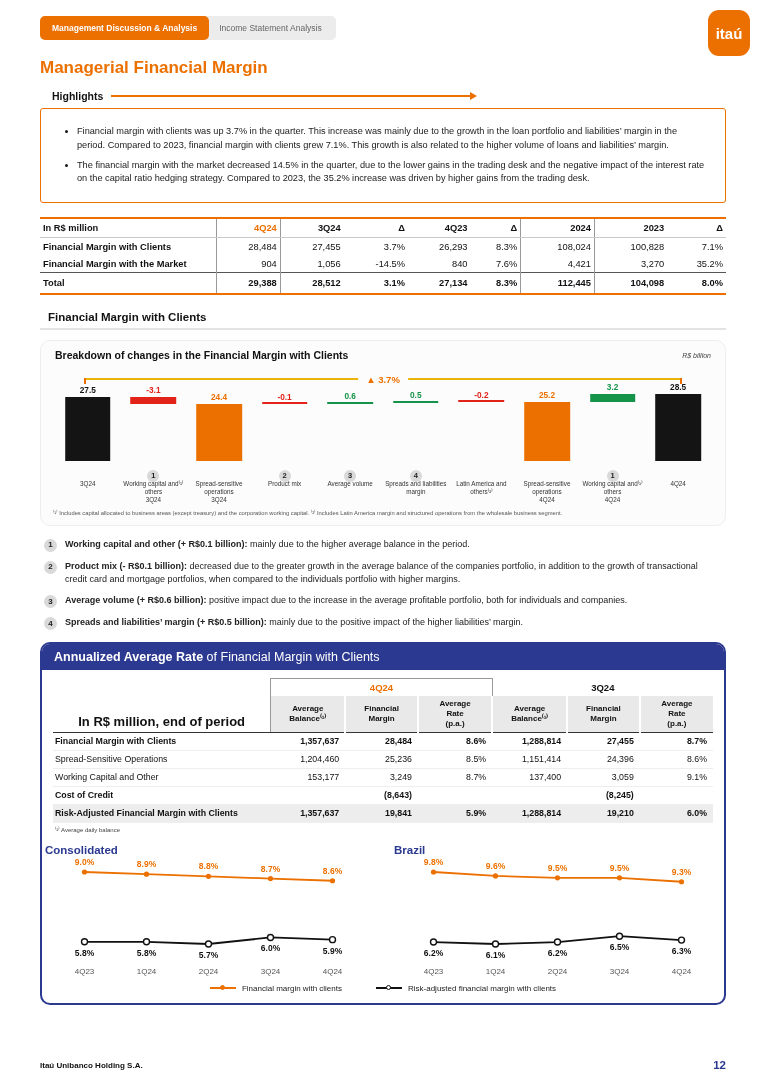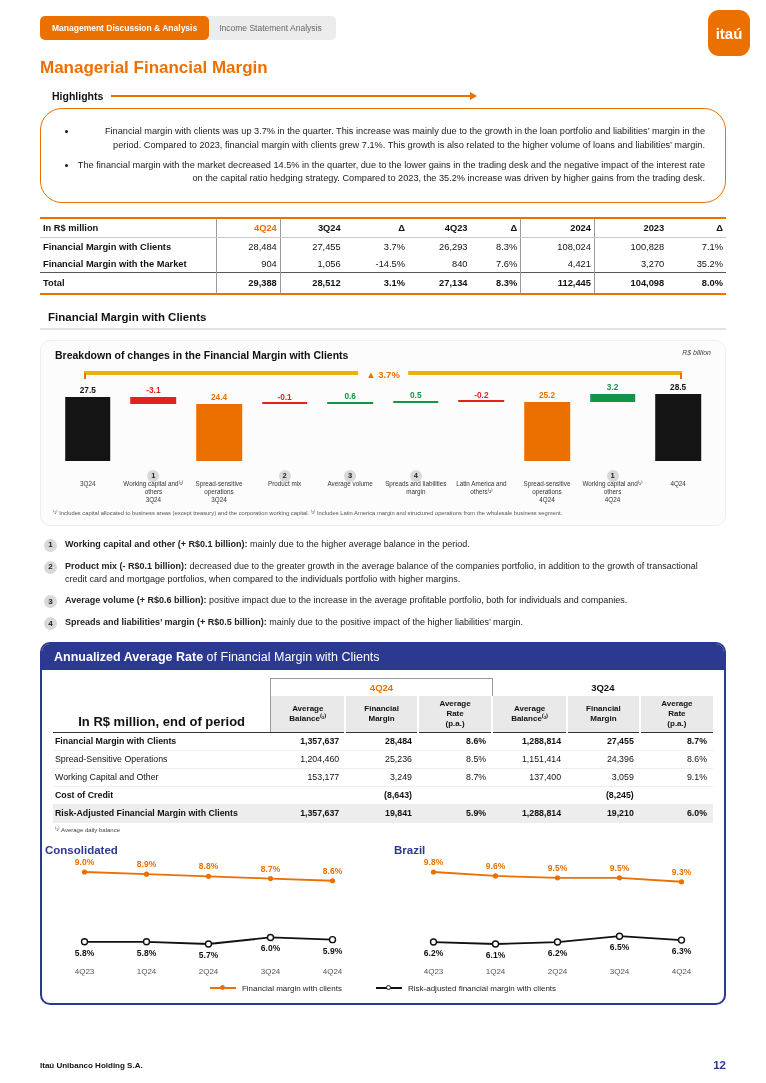--- a/index.html
+++ b/index.html
@@ -15,44 +15,44 @@
   .tab-secondary { background:#ececec; color:#666; font-size:8.5px; padding:7px 14px 7px 22px; border-radius:5px; margin-left:-12px; cursor:pointer; }
   .logo { position:absolute; top:10px; right:16px; width:42px; height:46px; background:#EC7000; border-radius:11px; color:#fff; display:flex; align-items:center; justify-content:center; font-size:15px; font-weight:bold; }
 
   .page-title { margin:18px 0 0; color:#EC7000; font-size:17px; font-weight:bold; }
 
   
   .hl-row { display:flex; align-items:center; gap:8px; margin:12px 0 0 12px; }
   .hl-label { font-size:10.5px; font-weight:bold; color:#111; }
   .hl-line { width:360px; height:2px; background:#EC7000; position:relative; }
   .hl-line::after { content:""; position:absolute; right:-6px; top:-3px; border-left:7px solid #EC7000; border-top:4px solid transparent; border-bottom:4px solid transparent; }
-  .highlights-box { border:1.5px solid #EC7000; border-radius:22px; padding:10px 20px; margin-top:6px;text-align:right; }
+  .highlights-box { border:1.5px solid #EC7000; border-radius:3px; padding:10px 20px; margin-top:6px; }
   .highlights-box ul { margin:0; padding-left:16px; }
   .highlights-box li { font-size:9.2px; line-height:1.5; margin:6px 0; color:#1a1a1a; }
 
   
   .margin-table { width:100%; border-collapse:collapse; margin-top:14px; border-bottom:2px solid #EC7000; }
   .margin-table th { border-top:2px solid #EC7000; border-bottom:1px solid #c9c9c9; font-size:9.3px; padding:4px 3px; text-align:right; color:#111; }
   .margin-table th.mt-lbl, .margin-table td.mt-lbl { text-align:left; font-weight:bold; width:176px; }
   .margin-table td { font-size:9.3px; padding:3.5px 3px; text-align:right; color:#111; }
   .margin-table .total-row td { font-weight:bold; border-top:1px solid #555; padding-top:5px; padding-bottom:5px; }
   .margin-table .bx { border-left:1px solid #999; border-right:1px solid #999; }
   .margin-table .total-row .bx { border-bottom:1px solid #999; }
   .c-orange { color:#EC7000 !important; }
 
   
   .sec-title { font-size:11.5px; font-weight:bold; margin-top:16px; padding:0 0 5px 8px; border-bottom:2px solid #e3e3e3; color:#111; }
 
   
   .chart-panel { background:#fcfcfc; border:1px solid #eee; border-radius:10px; margin-top:10px; padding:8px 10px 6px; }
-  .chart-head { display:flex; justify-content:space-between; align-items:flex-start; padding:0 4px; }
+  .chart-head { display:flex; justify-content:space-between; align-items:center; padding:0 4px; }
   .chart-title { font-size:10.5px; font-weight:bold; color:#111; }
   .chart-unit { font-size:7px; font-style:italic; color:#444; }
   .waterfall { position:relative; padding-top:24px; margin-top:2px; }
-  .wf-delta { position:absolute; top:8px; left:5%; right:5%; border-top:4px solid #eab308; }
+  .wf-delta { position:absolute; top:15px; left:5%; right:5%; border-top:2px solid #eab308; }
   .wf-delta::before, .wf-delta::after { content:""; position:absolute; top:-2px; width:2px; height:6px; background:#EC7000; }
   .wf-delta::before { left:0; } .wf-delta::after { right:0; }
   .wf-delta-label { position:absolute; left:50%; top:0; transform:translate(-50%,-58%); background:#fcfcfc; padding:0 8px; color:#EC7000; font-weight:bold; font-size:9.5px; white-space:nowrap; }
   .wf-cols { display:flex; padding:0 4px; }
   .wf-col { flex:1; min-width:0; padding:0 2px; }
   .wf-plot { position:relative; height:74px; }
   .wf-bar { position:absolute; left:50%; transform:translateX(-50%); width:74%; }
   .wf-val { position:absolute; left:-10%; width:120%; text-align:center; font-size:8.3px; font-weight:bold; }
   .k-total { background:#141414; } .k-orange { background:#EC7000; } .k-neg { background:#E2231A; } .k-pos { background:#159348; }
   .t-total { color:#141414; } .t-orange { color:#EC7000; } .t-neg { color:#E2231A; } .t-pos { color:#159348; }

